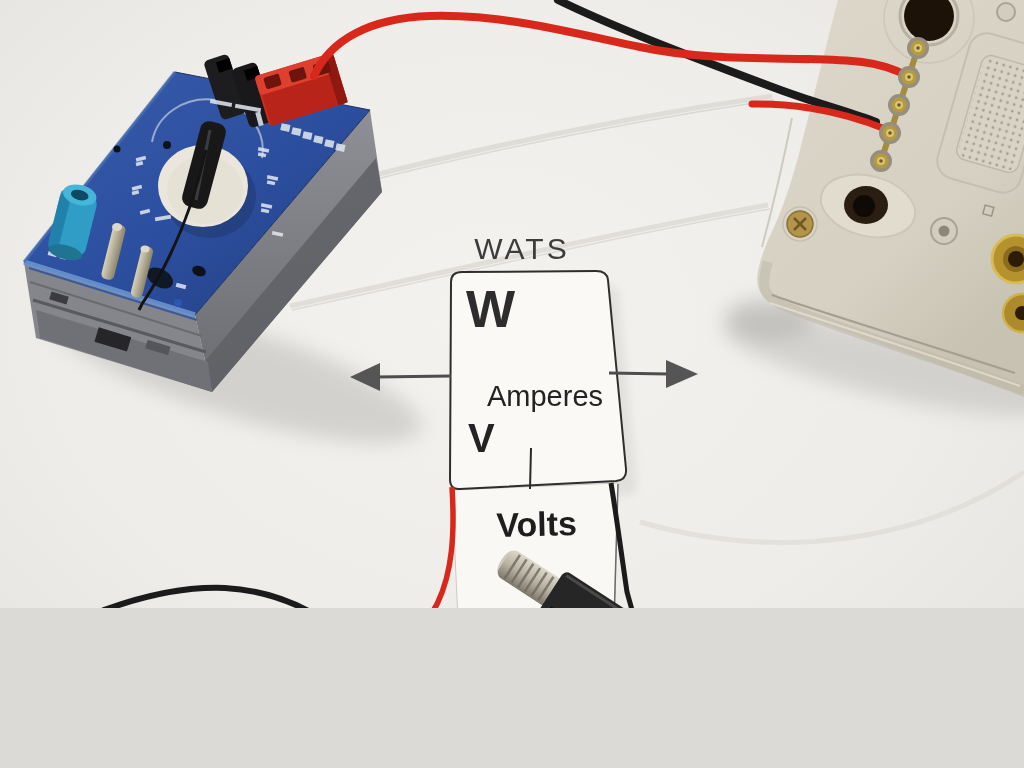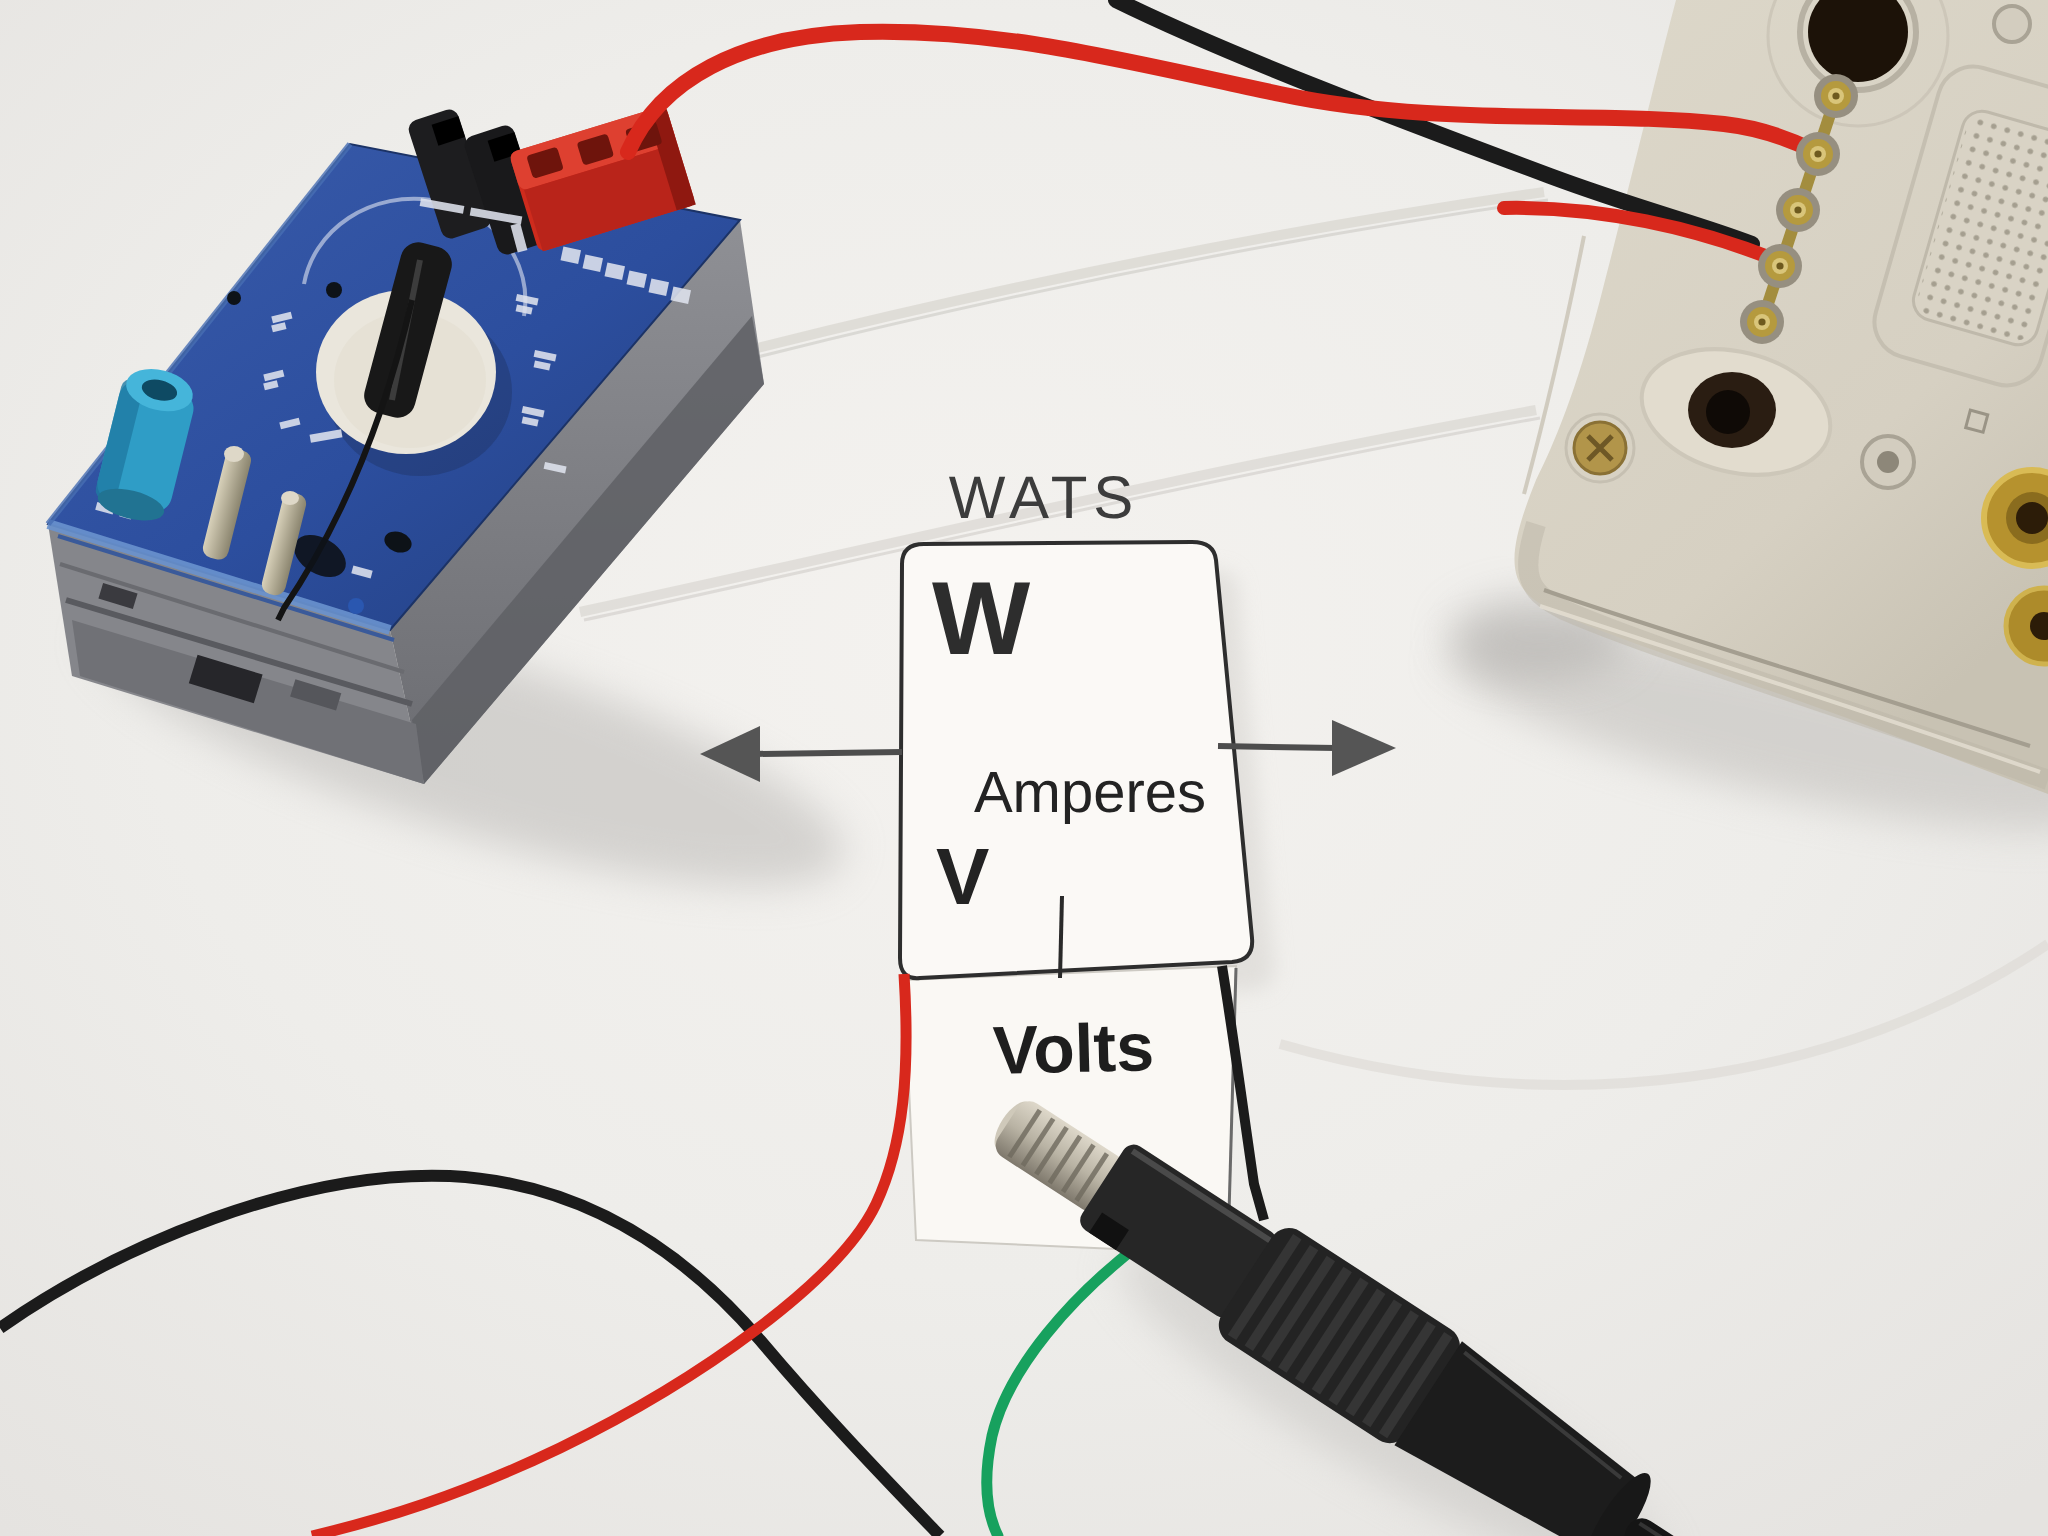--- a/index.html
+++ b/index.html
@@ -1,16 +1,16 @@
 <!DOCTYPE html>
 <html><head>
 <meta charset="utf-8">
 <style>
   html,body{margin:0;padding:0;background:#dcdad7;}
-  .scene{position:relative;width:1024px;height:768px;overflow:hidden;
+  .scene{position:relative;width:1024px;height:608px;overflow:hidden;
          font-family:"Liberation Sans",sans-serif;text-decoration:underline;}
   svg{position:absolute;left:0;top:0;display:block;}
   text{font-family:"Liberation Sans",sans-serif;}
   .t-title{font-size:30px;letter-spacing:3px;fill:#3c3c3c;}
   .t-w{font-size:52px;font-weight:600;fill:#2d2d2d;}
   .t-amp{font-size:29px;fill:#232323;}
   .t-v{font-size:40px;font-weight:600;fill:#232323;}
   .t-volts{font-size:34px;font-weight:600;fill:#1e1e1e;}
 </style>
 </head>

